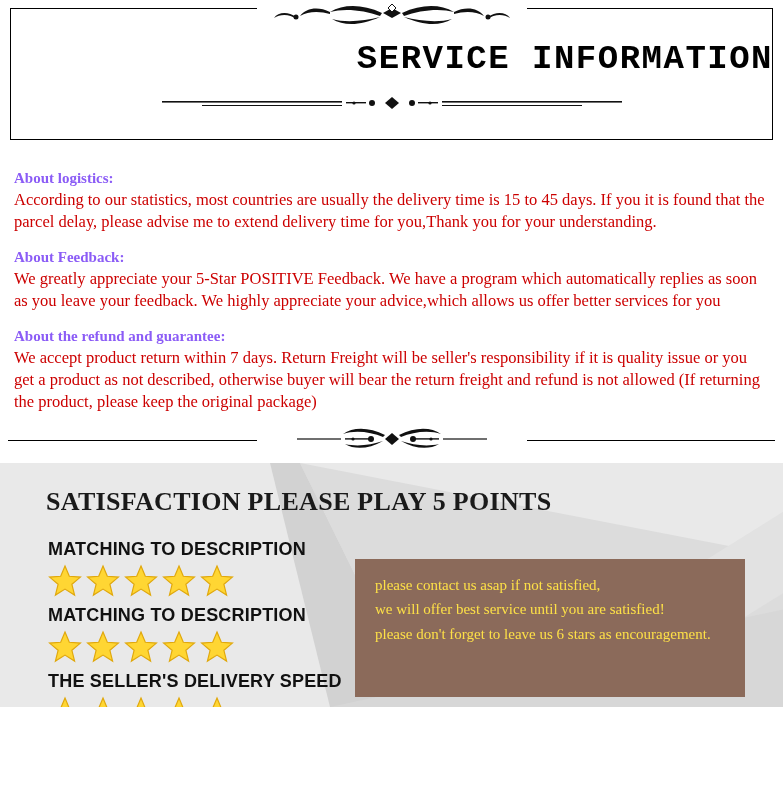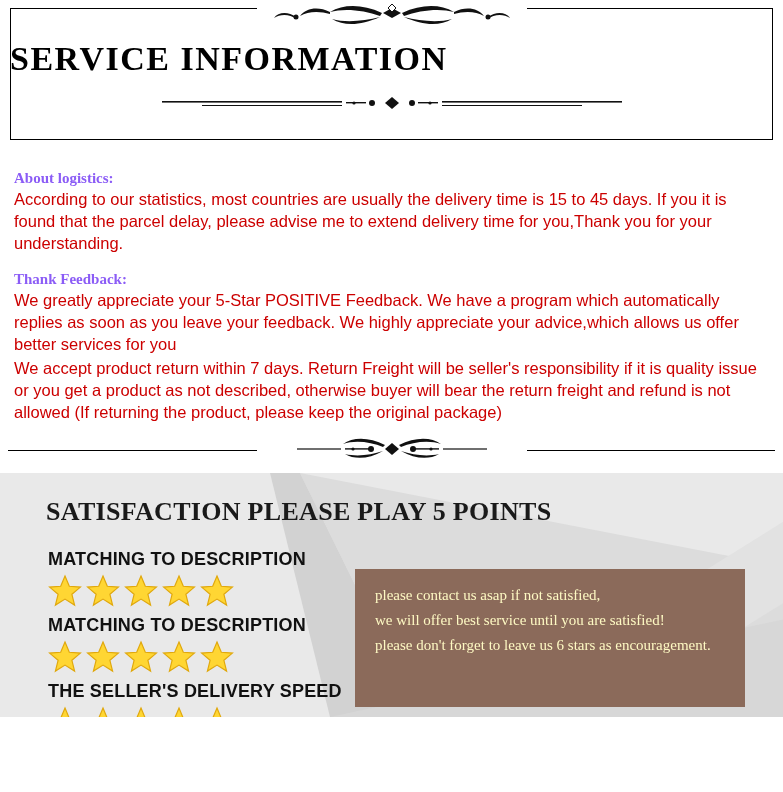--- a/index.html
+++ b/index.html
@@ -55,25 +55,25 @@
     height: 30px;
     display: flex;
     align-items: center;
     justify-content: center;
   }
   .header-title {
     position: absolute;
     top: 32px;
     left: 0;
     right: 0;
-    text-align: left;
+    text-align: right;
     font-size: 34px;
     letter-spacing: 1.5px;
     font-weight: bold;
-    font-family: Liberation Serif, serif;
+    font-family: Liberation Mono, monospace;
   }
   .ornament-under {
     position: absolute;
     top: 84px;
     left: 50%;
     transform: translateX(-50%);
     width: 520px;
     height: 26px;
     display: flex;
     align-items: center;
@@ -89,21 +89,21 @@
     font-weight: bold;
     margin: 16px 0 2px 0;
     font-family: "Liberation Serif", serif;
     color: #8b5cf6;
   }
   .sec-body {
     font-size: 16.5px;
     line-height: 1.33;
     color: #cc0000;
     margin: 0 0 2px 0;
-    font-family: Liberation Sans, sans-serif;
+    font-family: Liberation Serif, serif;
   }
 
   
   .divider-wrap {
     position: relative;
     height: 34px;
     margin: 10px 0 0 0;
   }
   .divider-line {
     position: absolute;
@@ -179,21 +179,21 @@
     height: 138px;
     background: #8b6a5a;
     color: #ffffff;
     padding: 14px 16px 0 20px;
     box-sizing: border-box;
   }
   .note-line {
     font-size: 15px;
     line-height: 1.65;
     font-family: "Liberation Serif", serif;
-    color: #fef9c3;
+    color: #fde047;
     white-space: nowrap;
   }
 </style>
 </head>
 <body>
 
 <div class="page">
 
   <div class="header">
     <div class="header-frame"></div>
@@ -240,25 +240,26 @@
   </div>
 
   <div class="content">
 
     <div>
       <div class="sec-title">About logistics:</div>
       <div class="sec-body">According to our statistics, most countries are usually the delivery time is 15 to 45 days. If you it is found that the parcel delay, please advise me to extend delivery time for you,Thank you for your understanding.</div>
     </div>
 
     <div>
-      <div class="sec-title">Thank Feedback:</div>
+      <div class="sec-title">About Feedback:</div>
       <div class="sec-body">We greatly appreciate your 5-Star POSITIVE Feedback. We have a program which automatically replies as soon as you leave your feedback. We highly appreciate your advice,which allows us offer better services for you</div>
     </div>
 
     <div>
+      <div class="sec-title">About the refund and guarantee:</div>
       <div class="sec-body">We accept product return within 7 days. Return Freight will be seller's responsibility if it is quality issue or you get a product as not described, otherwise buyer will bear the return freight and refund is not allowed (If returning the product, please keep the original package)</div>
     </div>
 
   </div>
 
   <div class="divider-wrap">
     <div class="divider-line"></div>
     <div class="divider-orn">
       <svg width="270" height="34" viewBox="0 0 270 34">
         <g fill="#111">

